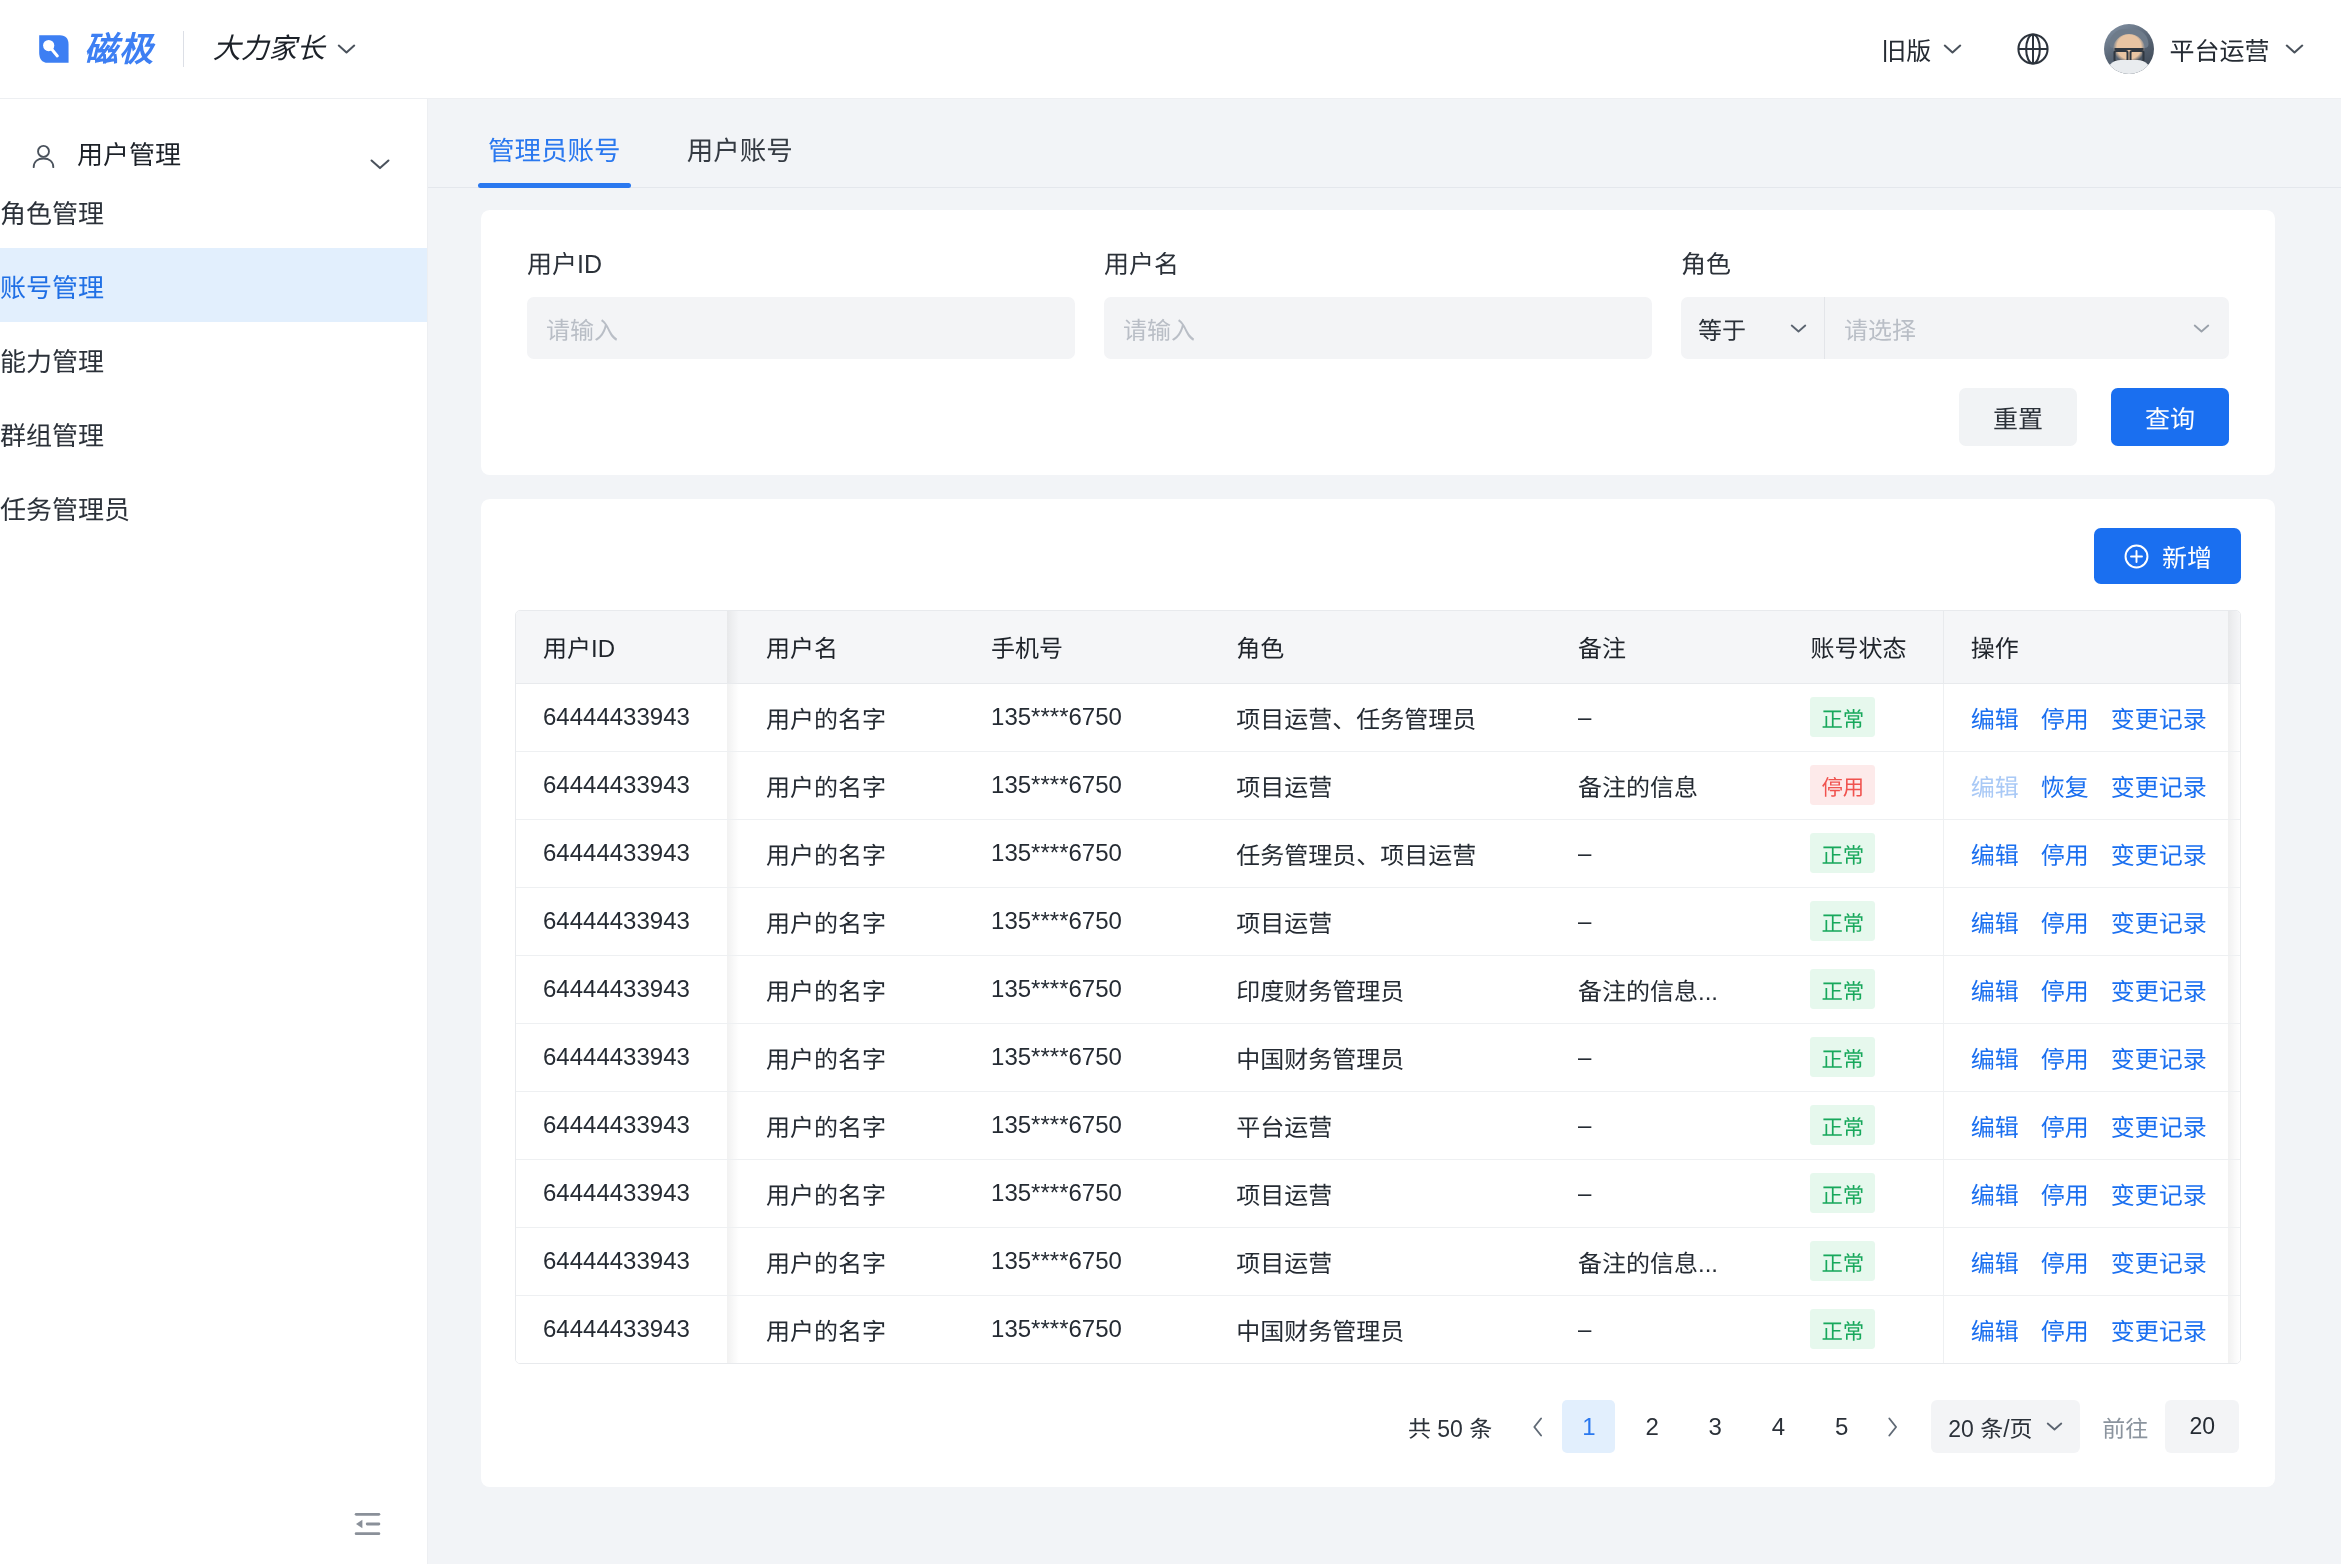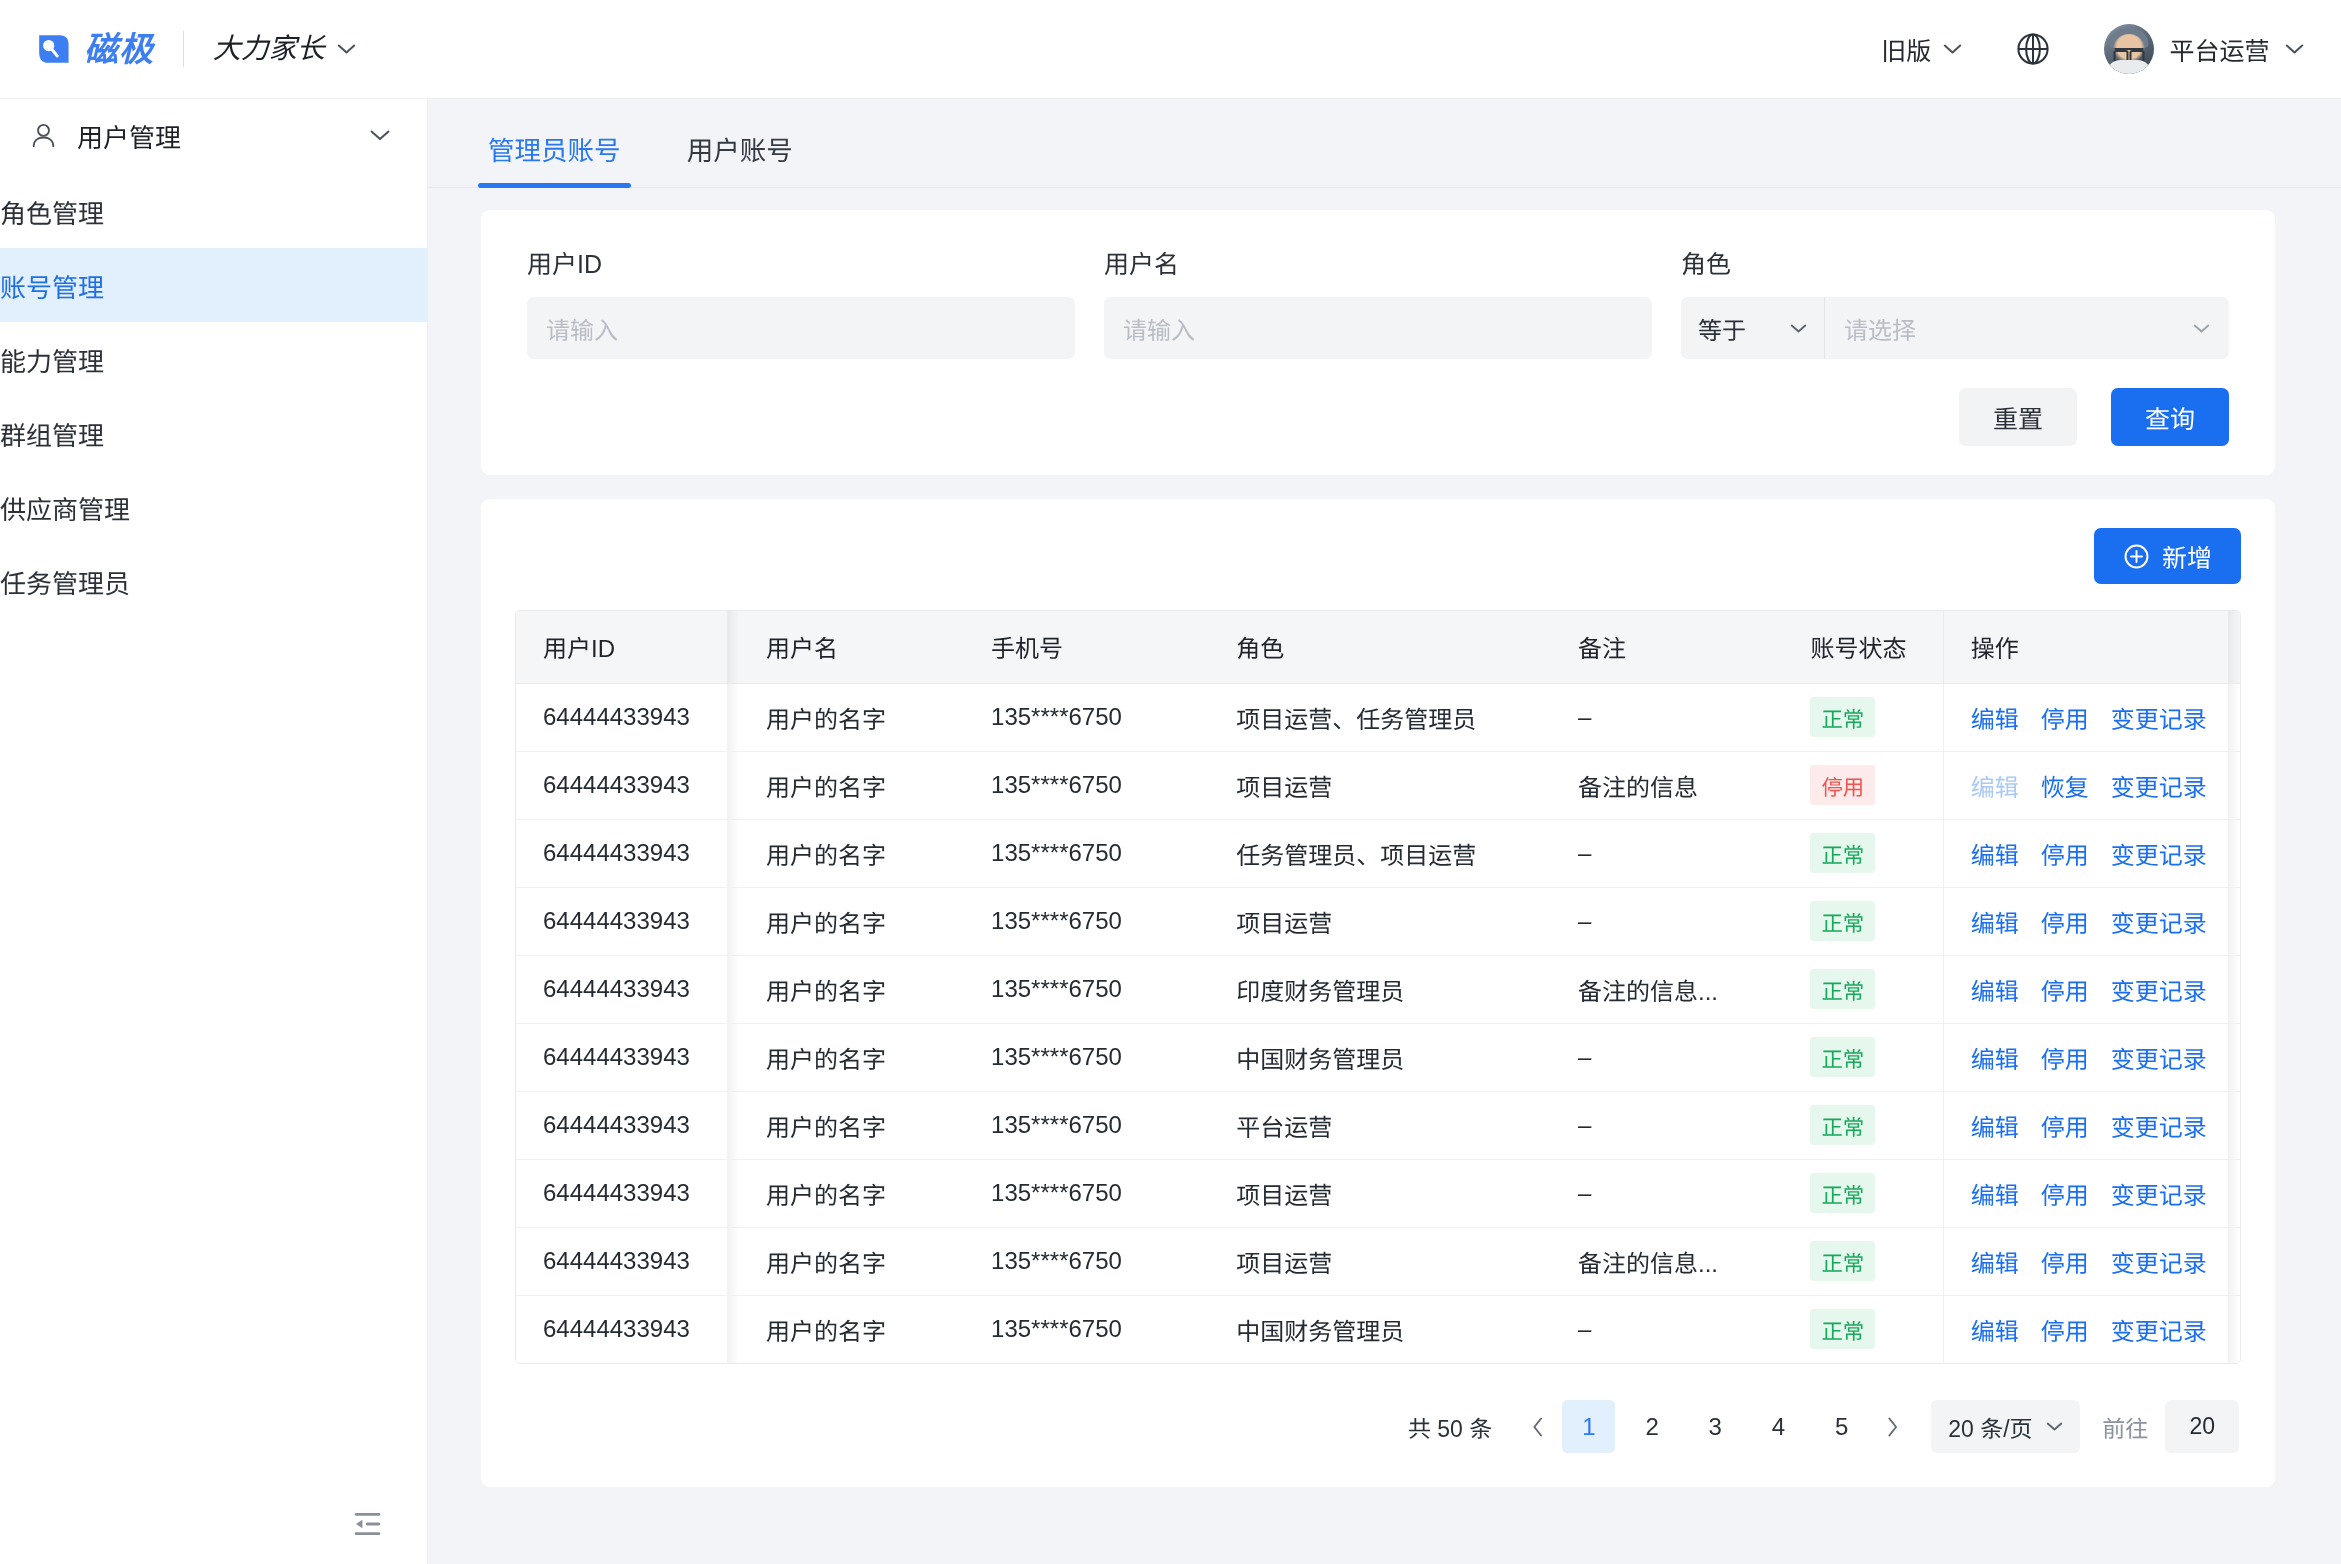--- a/index.html
+++ b/index.html
@@ -54,21 +54,21 @@
   
   .body-wrap { flex: 1; display: flex; min-height: 0; }
 
   
   .sidebar {
     width: 428px; min-width: 428px; background: #fff;
     display: flex; flex-direction: column; position: relative;
     border-right: 0.9px solid #edeff2;
   }
   .side-group {
-    height: 72px; display: flex; align-items: center; gap: 19px;
+    height: 72px; display: flex; align-items: flex-end; gap: 19px;
     padding: 0 36px 0 29px; cursor: pointer;
   }
   .side-group .g-label { font-size: 26px; color: #1c2128; flex: 1; }
   .side-items { padding-top: 3.4px; }
   .side-item {
     height: 74px; display: flex; align-items: center;
     font-size: 26px; color: #2b3139;
     cursor: pointer; border-radius: 0;
   }
   .side-item.active { background: #e2effd; color: #1f6fe5; }
@@ -261,23 +261,20 @@
             <span>角色管理</span>
           </div>
         <div class="side-item active">
             <span>账号管理</span>
           </div>
         <div class="side-item">
             <span>能力管理</span>
           </div>
         <div class="side-item">
             <span>群组管理</span>
-          </div>
-        <div class="side-item">
-            <span>供应商管理</span>
           </div>
         <div class="side-item">
             <span>任务管理员</span>
           </div>
       </div>
       <div class="side-collapse">
         <svg width="29" height="26" viewBox="0 0 34 30">
           <rect x="2" y="2" width="30" height="3.4" rx="1.7" fill="#8a9099"></rect>
           <rect x="2" y="24.6" width="30" height="3.4" rx="1.7" fill="#8a9099"></rect>
           <rect x="15" y="13.3" width="17" height="3.4" rx="1.7" fill="#8a9099"></rect>

